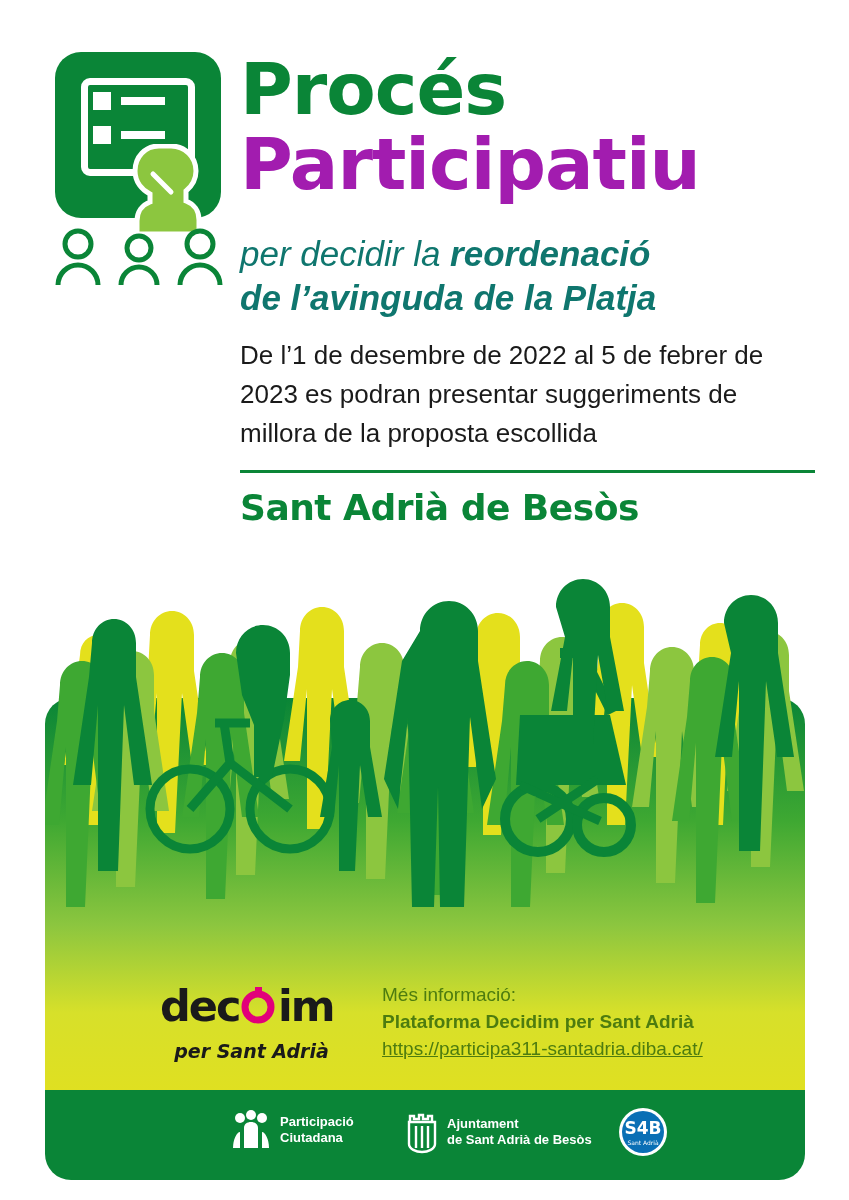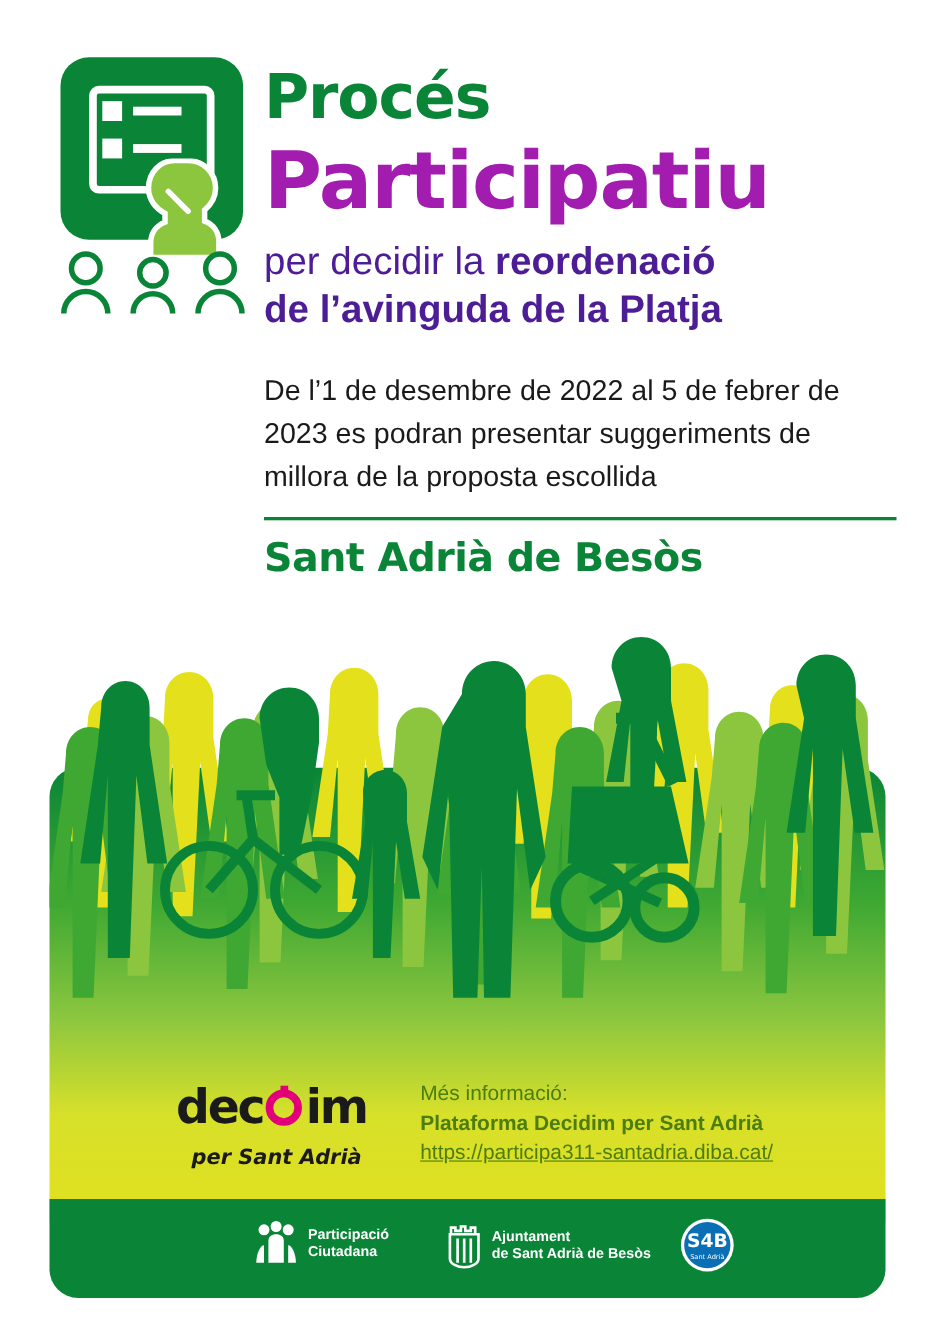--- a/index.html
+++ b/index.html
@@ -76,44 +76,45 @@
 
   .title-block {
     position: absolute;
     left: 240px;
     top: 52px;
     width: 575px;
   }
   .title-line1 {
     font-family: "DejaVu Sans", sans-serif;
     font-weight: bold;
-    font-size: 56px;
+    font-size: 72px;
     line-height: 74px;
     letter-spacing: -1px;
     color: #0a8537;
     margin: 0;
   }
   .title-line2 {
     font-family: "DejaVu Sans", sans-serif;
     font-weight: bold;
     font-size: 72px;
     line-height: 76px;
     letter-spacing: -1px;
     color: #a21caf;
     margin: 0;
   }
 
   .subtitle {
     position: absolute;
     left: 240px;
-    top: 216px;
+    top: 232px;
     width: 580px;
     font-size: 35px;
     line-height: 44px;
-    color: #4c1d95;
+    color: #0f766e;
+    font-style: italic;
   }
   .subtitle b { font-weight: bold; }
 
   .dates {
     position: absolute;
     left: 240px;
     top: 336px;
     width: 580px;
     font-size: 26px;
     line-height: 39px;

